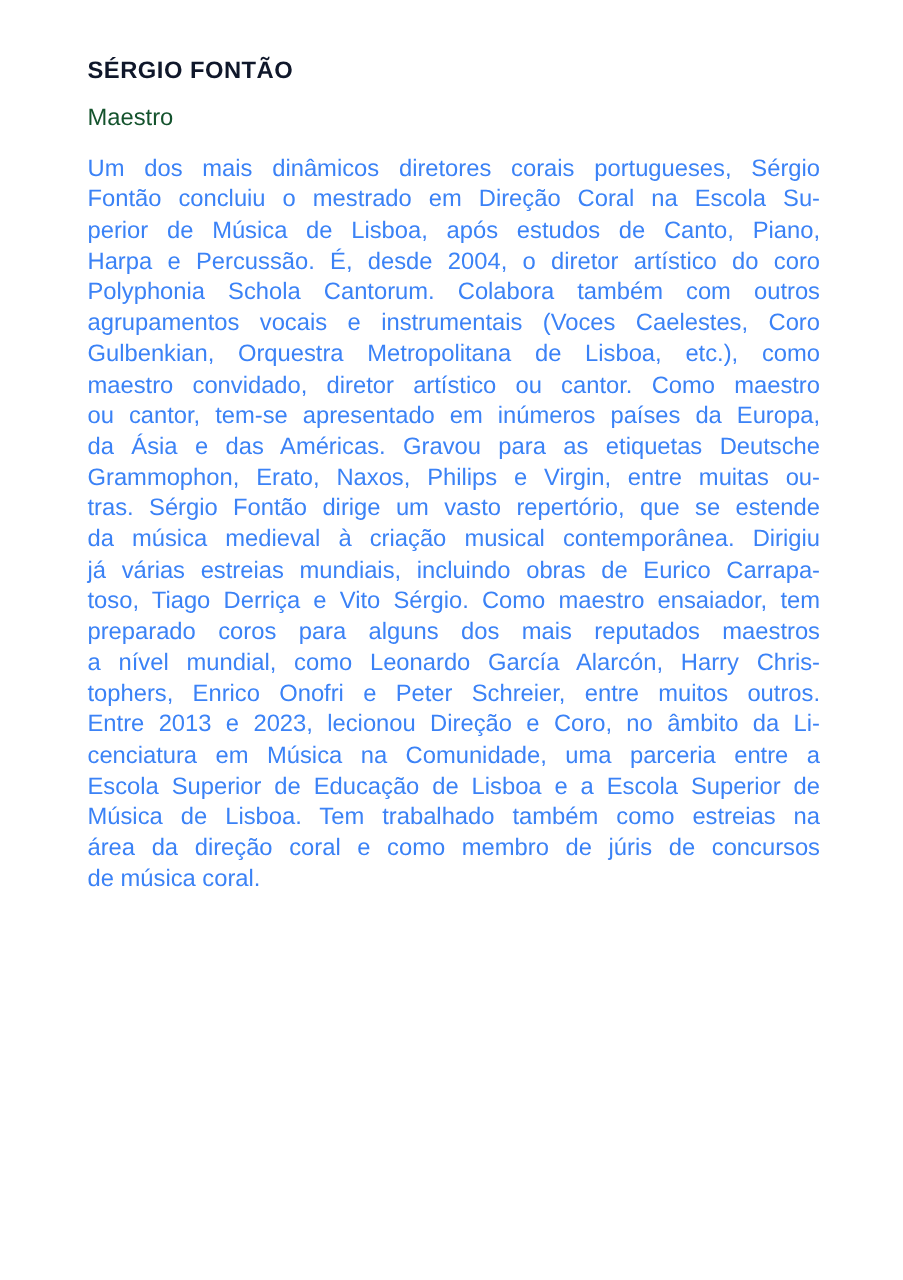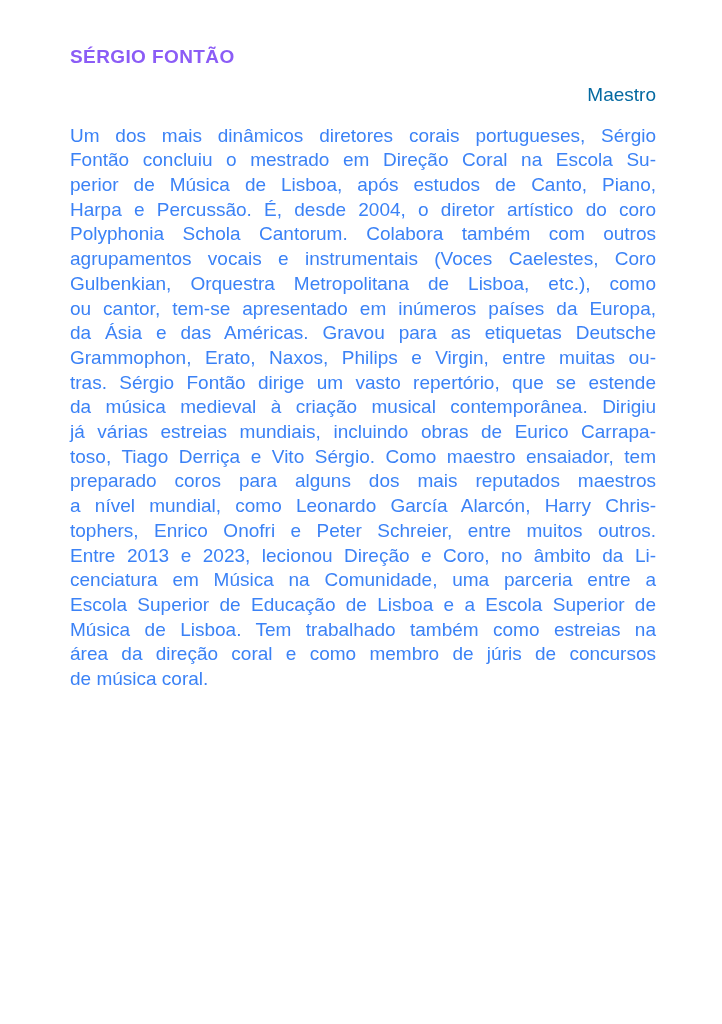--- a/index.html
+++ b/index.html
@@ -20,29 +20,28 @@
     height: 1024px;
     padding: 46px 66px 0 70px;
     background: #ffffff;
   }
   .title {
     margin: 0 0 15px 0;
     font-size: 19px;
     font-weight: 700;
     letter-spacing: 0.4px;
     line-height: 1.2;
-    color: #8b5cf6;
+    color: #0f172a;
   }
   .subtitle {
     margin: 0 0 17px 0;
     font-size: 19px;
     font-weight: 400;
     line-height: 1.2;
-    color: #0369a1;
-    text-align: right;
+    color: #14532d;
   }
   .bio {
     font-size: 19px;
     font-weight: 400;
     color: #3b82f6;
   }
   .bio .line {
     line-height: 24.7px;
     text-align: justify;
     text-align-last: justify;
@@ -59,20 +58,21 @@
   <h1 class="title">SÉRGIO FONTÃO</h1>
   <p class="subtitle">Maestro</p>
   <div class="bio">
       <div class="line">Um dos mais dinâmicos diretores corais portugueses, Sérgio</div>
       <div class="line">Fontão concluiu o mestrado em Direção Coral na Escola Su-</div>
       <div class="line">perior de Música de Lisboa, após estudos de Canto, Piano,</div>
       <div class="line">Harpa e Percussão. É, desde 2004, o diretor artístico do coro</div>
       <div class="line">Polyphonia Schola Cantorum. Colabora também com outros</div>
       <div class="line">agrupamentos vocais e instrumentais (Voces Caelestes, Coro</div>
       <div class="line">Gulbenkian, Orquestra Metropolitana de Lisboa, etc.), como</div>
+      <div class="line">maestro convidado, diretor artístico ou cantor. Como maestro</div>
       <div class="line">ou cantor, tem-se apresentado em inúmeros países da Europa,</div>
       <div class="line">da Ásia e das Américas. Gravou para as etiquetas Deutsche</div>
       <div class="line">Grammophon, Erato, Naxos, Philips e Virgin, entre muitas ou-</div>
       <div class="line">tras. Sérgio Fontão dirige um vasto repertório, que se estende</div>
       <div class="line">da música medieval à criação musical contemporânea. Dirigiu</div>
       <div class="line">já várias estreias mundiais, incluindo obras de Eurico Carrapa-</div>
       <div class="line">toso, Tiago Derriça e Vito Sérgio. Como maestro ensaiador, tem</div>
       <div class="line">preparado coros para alguns dos mais reputados maestros</div>
       <div class="line">a nível mundial, como Leonardo García Alarcón, Harry Chris-</div>
       <div class="line">tophers, Enrico Onofri e Peter Schreier, entre muitos outros.</div>

